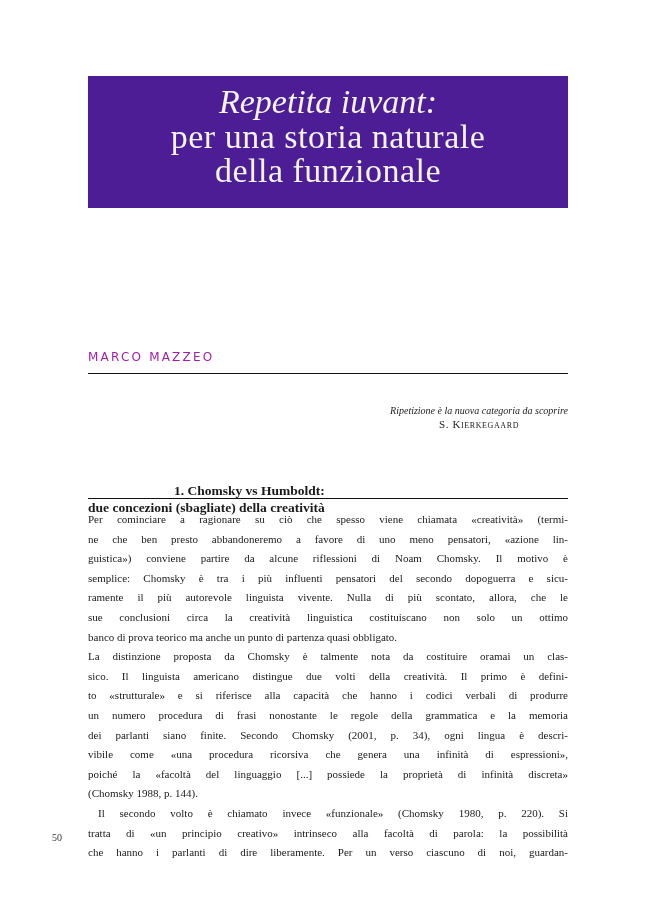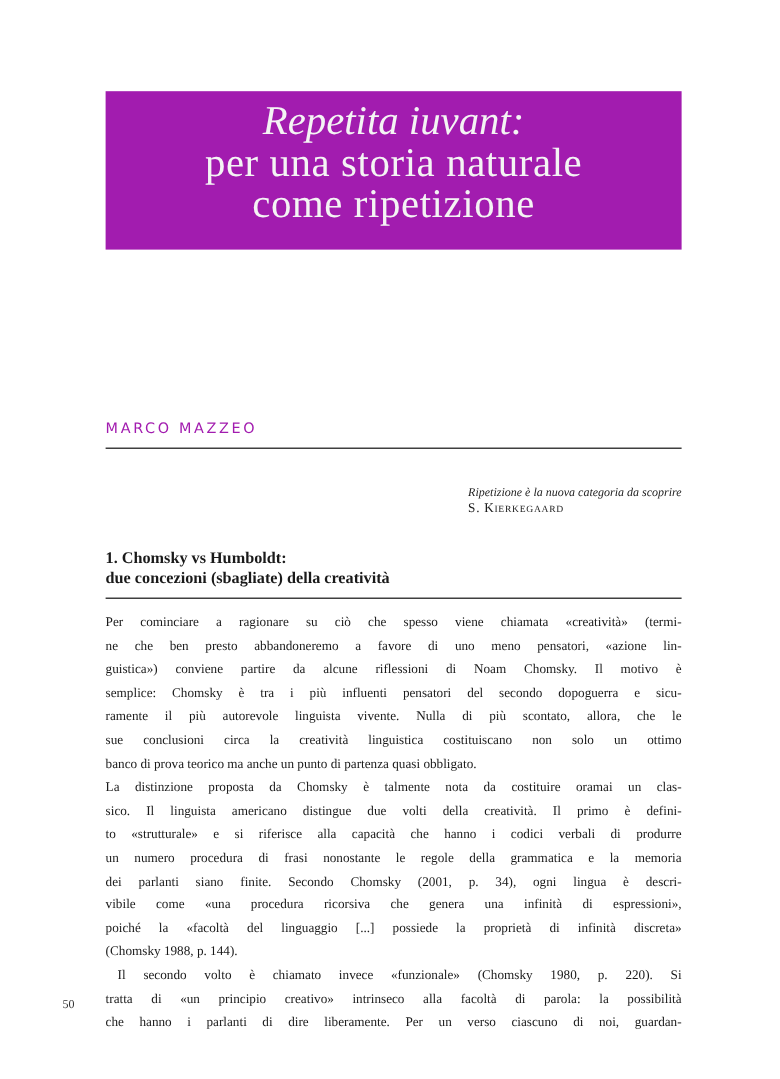--- a/index.html
+++ b/index.html
@@ -1,39 +1,39 @@
 <!DOCTYPE html>
 <html><head>
 <meta charset="utf-8">
 <style>
   html, body { margin:0; padding:0; background:#ffffff; }
   body { width:650px; height:899px; position:relative; overflow:hidden; font-family:"Liberation Serif","DejaVu Serif",serif; color:#1a1a1a; }
-  .title-box { position:absolute; left:88px; top:76px; width:480px; height:132px; background:#a21caf; color:#f4f4f4; text-align:center; box-sizing:border-box; padding-top:8px; }
+  .title-box { position:absolute; left:88px; top:76px; width:480px; height:132px; background:#4c1d95; color:#f4f4f4; text-align:center; box-sizing:border-box; padding-top:8px; }
   .title-box .t1 { font-style:italic; font-size:34px; line-height:36px; display:block; }
   .title-box .t2, .title-box .t3 { font-size:34px; line-height:34px; display:block; letter-spacing:0.5px; }
   .author { position:absolute; left:88px; top:350px; font-family:"DejaVu Sans","Liberation Sans",sans-serif; font-size:12px; letter-spacing:2.2px; color:#a21caf; }
   .rule { position:absolute; left:88px; width:480px; height:1px; background:#111; }
-  .epigraph { position:absolute; right:82px; top:404px; text-align:left; }
+  .epigraph { position:absolute; right:82px; top:404px; text-align:center; }
   .epigraph .quote { font-style:italic; font-size:10px; line-height:13px; display:block; color:#222; }
   .epigraph .who { font-size:11px; line-height:14px; display:block; font-variant:small-caps; letter-spacing:0.6px; }
-  .section-head { position:absolute; left:88px; top:456px; font-weight:bold; font-size:13.5px; line-height:17px; }
+  .section-head { position:absolute; left:88px; top:482px; font-weight:bold; font-size:13.5px; line-height:17px;text-align:right; }
   .section-head span { display:block; }
   .body { position:absolute; left:88px; top:510px; width:480px; font-size:11px; line-height:19.6px; text-align:justify; }
   .body .line { display:block; white-space:nowrap; text-align-last:justify; text-align:justify; }
   .body .last { text-align-last:left; }
   .body .indent { padding-left:10px; }
   .page-num { position:absolute; left:52px; top:832px; font-size:10px; color:#333; }
 </style>
 </head>
 <body>
 
 <div class="title-box">
   <span class="t1">Repetita iuvant:</span>
   <span class="t2">per una storia naturale</span>
-  <span class="t3">come ripetizione</span>
+  <span class="t3">della funzionale</span>
 </div>
 
 <div class="author">MARCO MAZZEO</div>
 <div class="rule" style="top:373px;"></div>
 
 <div class="epigraph">
   <span class="quote">Ripetizione è la nuova categoria da scoprire</span>
   <span class="who">S. Kierkegaard</span>
 </div>
 

